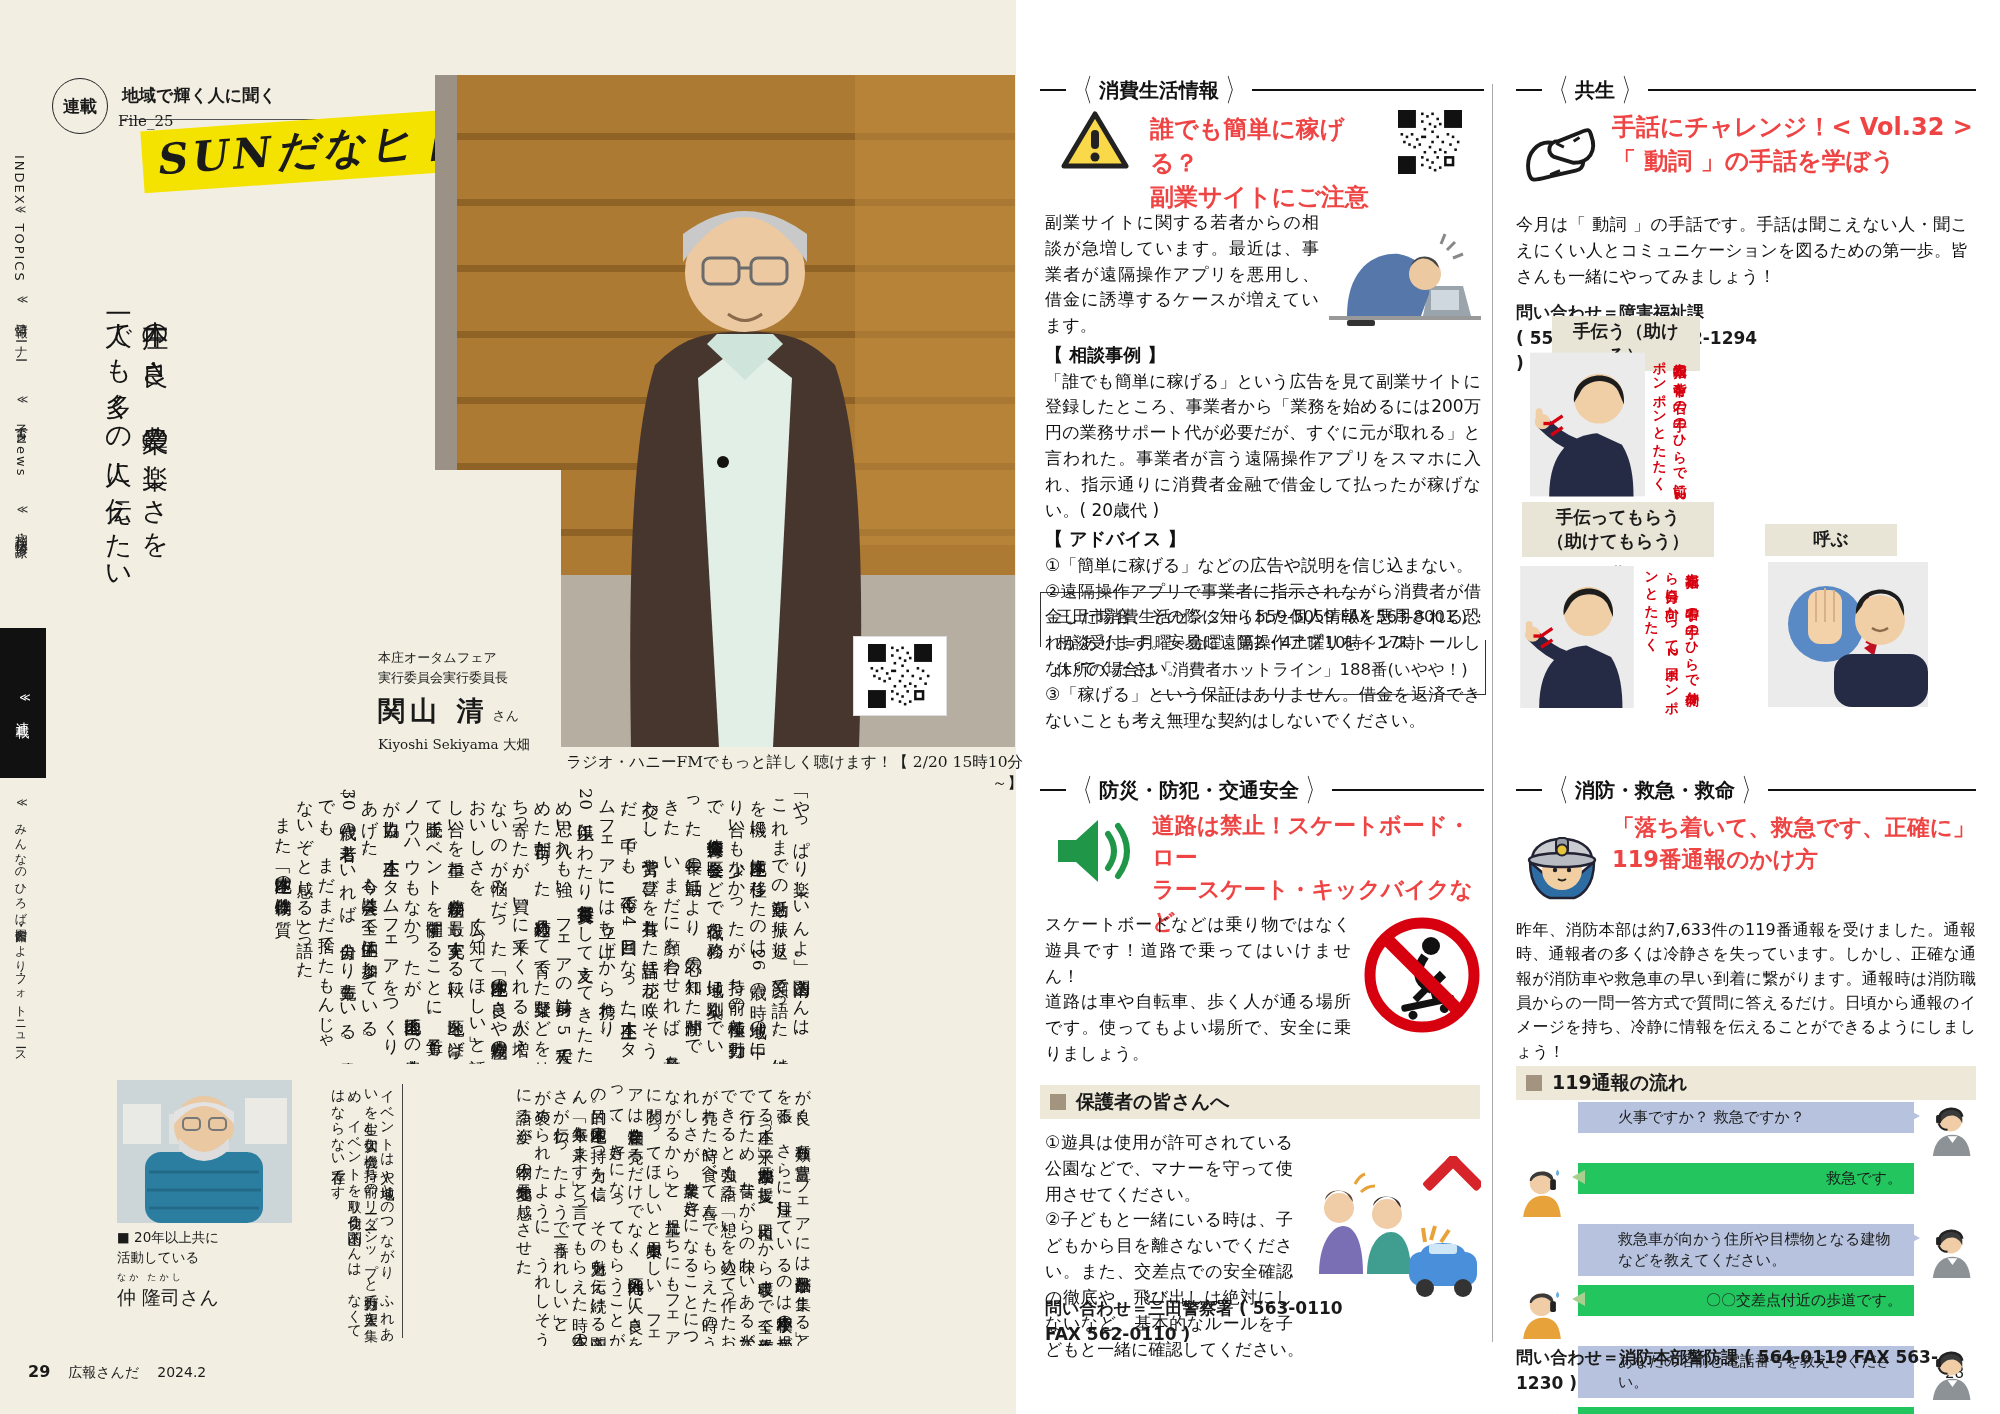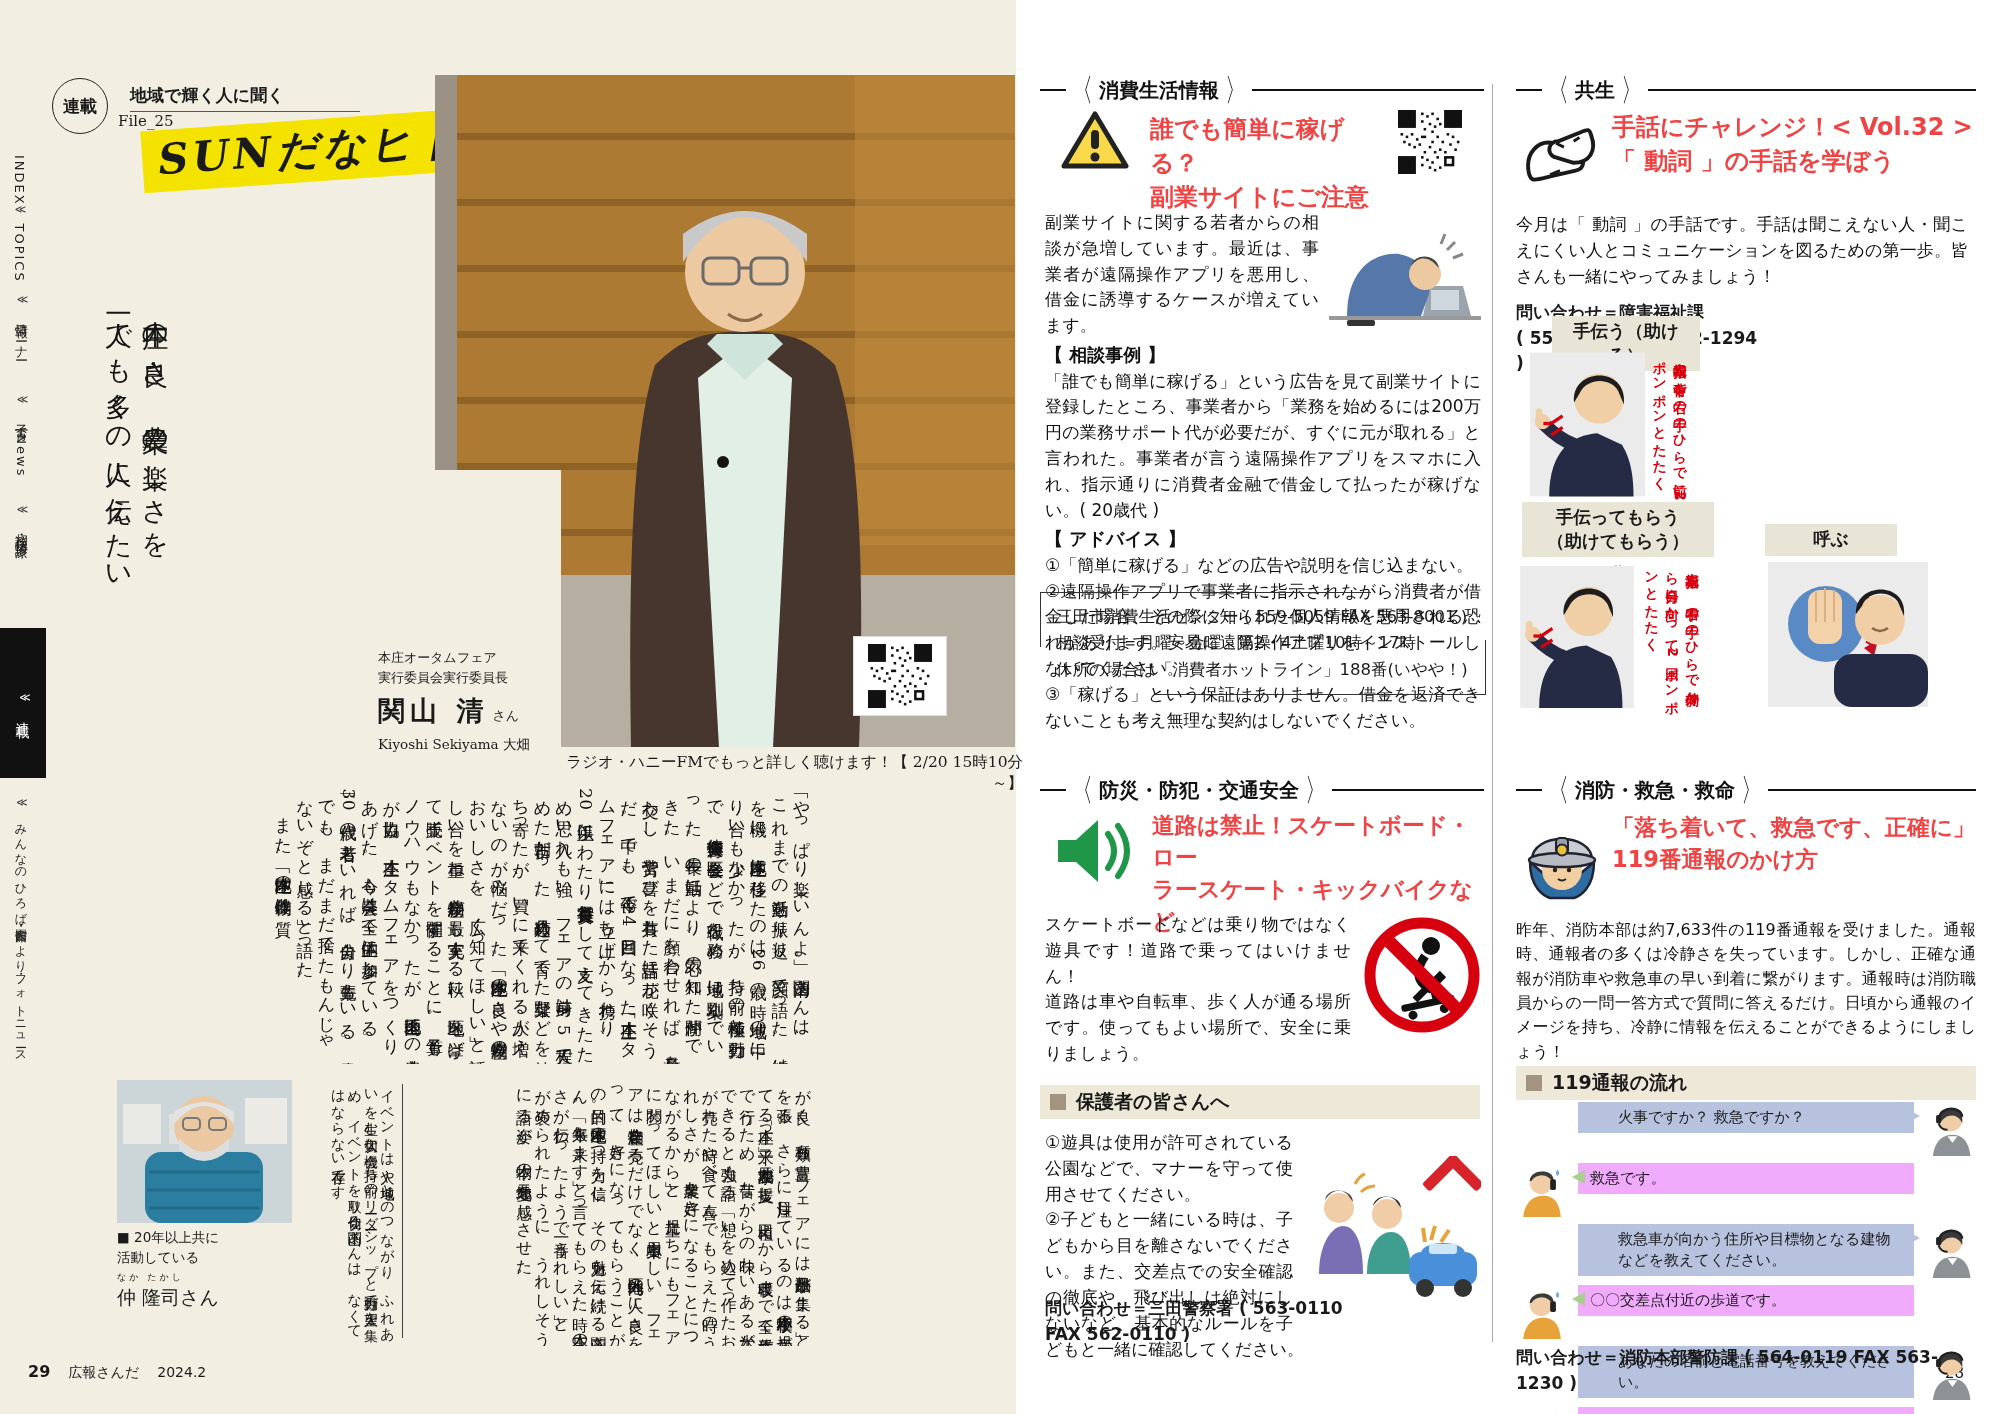--- a/index.html
+++ b/index.html
@@ -11,21 +11,21 @@
 
   
   .page-left{position:absolute;left:0;top:0;width:1016px;height:1414px;background:#f2efe2;}
   .side-item{position:absolute;left:12px;writing-mode:vertical-rl;font-size:13px;letter-spacing:2px;color:#222;}
   .side-item .chev{display:inline-block;transform:rotate(90deg);font-size:11px;margin:0 0 7px 0;color:#333;}
   .side-current{position:absolute;left:0;top:628px;width:46px;height:150px;background:#111;display:flex;align-items:center;justify-content:center;}
   .side-current .inner{writing-mode:vertical-rl;color:#fff;font-size:14px;letter-spacing:3px;}
   .side-current .chev{display:inline-block;transform:rotate(90deg);font-size:11px;margin-bottom:6px;color:#fff;}
   .serial-badge{position:absolute;left:52px;top:78px;width:54px;height:54px;border:1.5px solid #222;border-radius:50%;
                 display:flex;align-items:center;justify-content:center;font-size:17px;font-weight:bold;background:#f2efe2;}
-  .series-wrap{position:absolute;left:130px;top:84px;width:230px;border-bottom:1px solid #555;padding-bottom:4px;font-size:17px;font-weight:bold;}
+  .series-wrap{position:absolute;left:122px;top:84px;width:230px;border-bottom:1px solid #555;padding-bottom:12px;font-size:17px;font-weight:bold;}
   .file-label{position:absolute;left:118px;top:112px;font-size:15px;font-family:"DejaVu Serif",serif;}
   .hand-title{position:absolute;left:142px;top:118px;transform:rotate(-4deg);}
   .hand-title span{display:inline-block;background:#f4e300;padding:2px 16px 4px 16px;font-size:42px;font-weight:bold;
                    font-style:italic;font-family:"DejaVu Serif",serif;letter-spacing:4px;}
   .headline{position:absolute;left:100px;top:300px;height:410px;writing-mode:vertical-rl;white-space:pre-line;
             font-family:"DejaVu Serif",serif;font-size:26.5px;letter-spacing:3px;line-height:1.38;color:#151515;}
   .profile{position:absolute;left:378px;top:648px;width:180px;font-size:13px;line-height:1.5;}
   .profile .nm{font-size:27px;font-weight:bold;font-family:"DejaVu Serif",serif;letter-spacing:5px;}
   .profile .sx{font-size:13px;margin-top:21px;}
   .profile .rm{font-size:13.5px;font-family:"DejaVu Serif",serif;margin-top:2px;}
@@ -68,21 +68,21 @@
   .video-desc{font-size:14px;line-height:1.4;margin-top:6px;text-align:justify;}
   .sign-label{position:absolute;background:#e9e5d6;text-align:center;font-weight:bold;font-size:17.5px;line-height:1.35;padding:4px 6px;white-space:pre-line;}
   .sign-label::after{content:"∨";position:absolute;left:50%;bottom:-20px;transform:translateX(-50%);font-size:13px;color:#888;}
   .sign-cap{position:absolute;writing-mode:vertical-rl;color:#d7000f;font-size:13.5px;font-weight:bold;line-height:1.5;letter-spacing:1px;height:152px;}
   .flow{position:absolute;left:1516px;top:1102px;width:460px;display:flex;flex-direction:column;gap:7px;}
   .flow-row{display:flex;gap:10px;align-items:flex-start;}
   .slot{flex:0 0 52px;display:flex;justify-content:center;}
   .bubble{position:relative;flex:1;padding:5px 12px;font-size:15px;line-height:1.4;}
   .bubble.blue{background:#b7c2de;padding-left:40px;}
   .bubble.blue::after{content:"";position:absolute;right:-13px;top:7px;border:7px solid transparent;border-left:13px solid #b7c2de;}
-  .bubble.green{background:#f0abfc;}
+  .bubble.green{background:#22c55e;text-align:right;}
   .bubble.green::before{content:"";position:absolute;left:-13px;top:7px;border:7px solid transparent;border-right:13px solid #a9cf8e;}
   .contact{font-weight:bold;font-size:17px;line-height:1.5;}
 </style>
 </head>
 <body>
 
 <svg width="0" height="0" style="position:absolute">
   <defs>
     <symbol id="sym-qr" viewBox="0 0 25 25">
       <rect x="0" y="0" width="25" height="25" fill="#fff"></rect>

